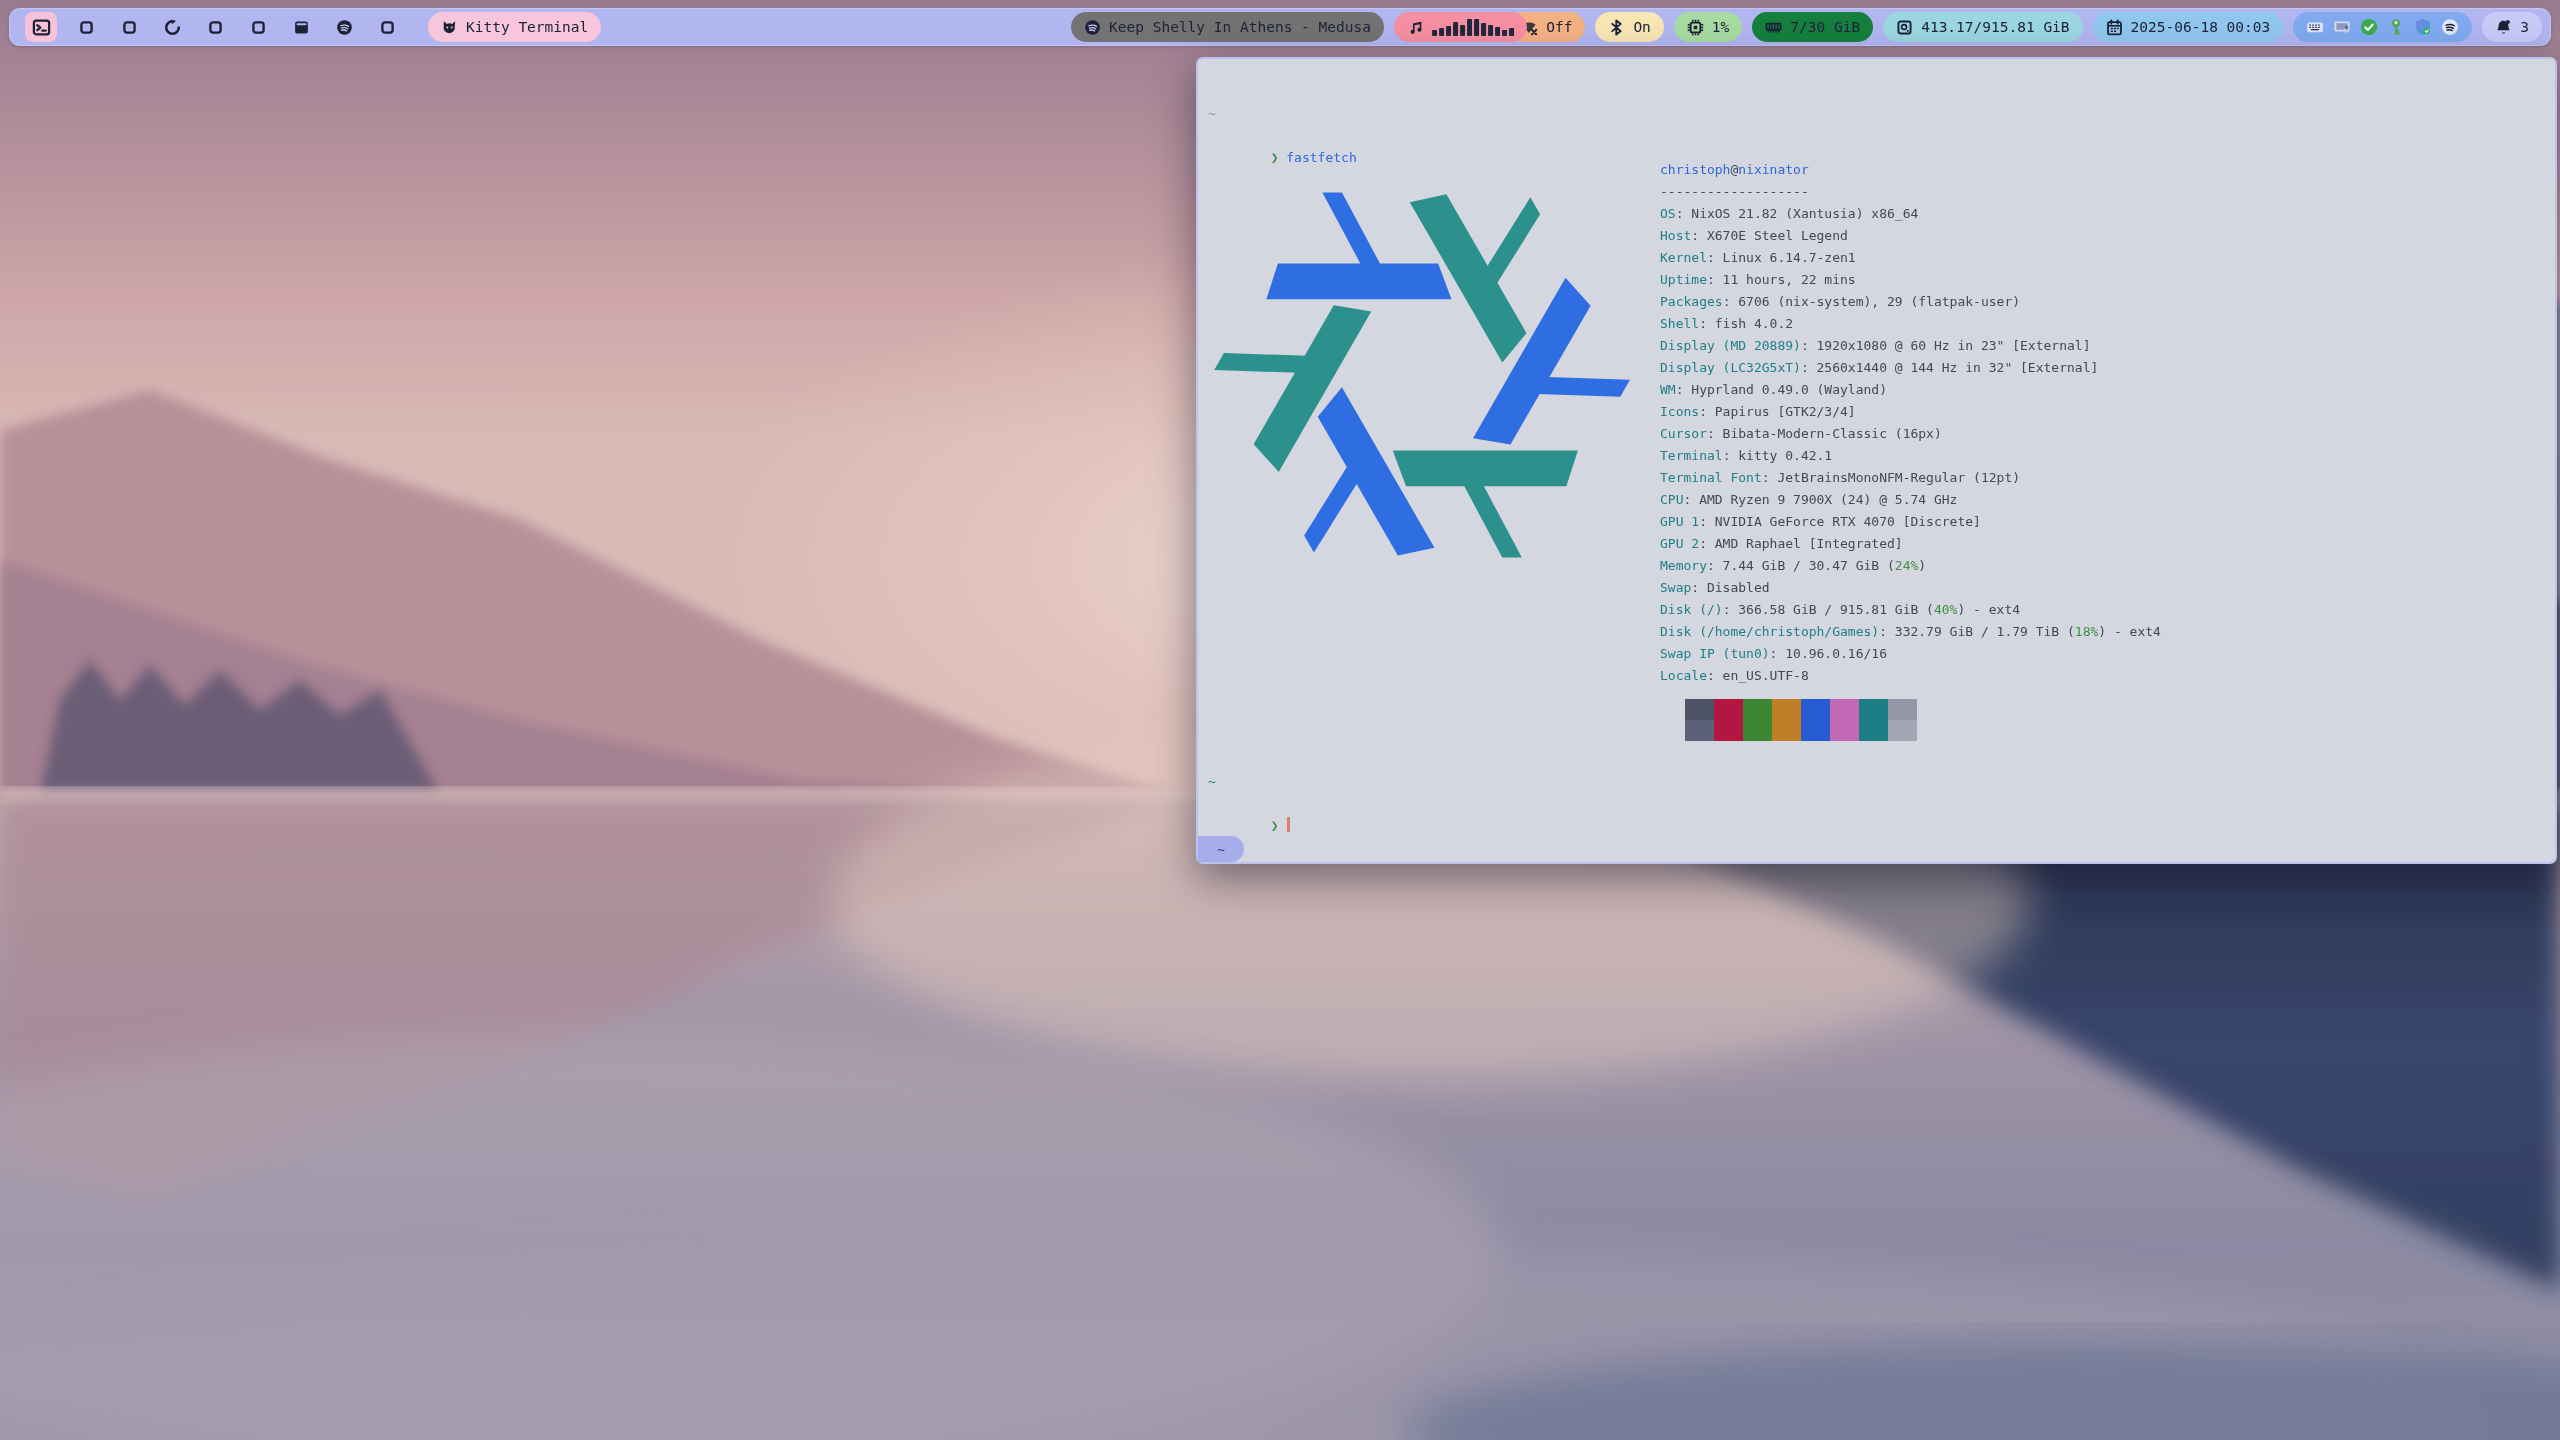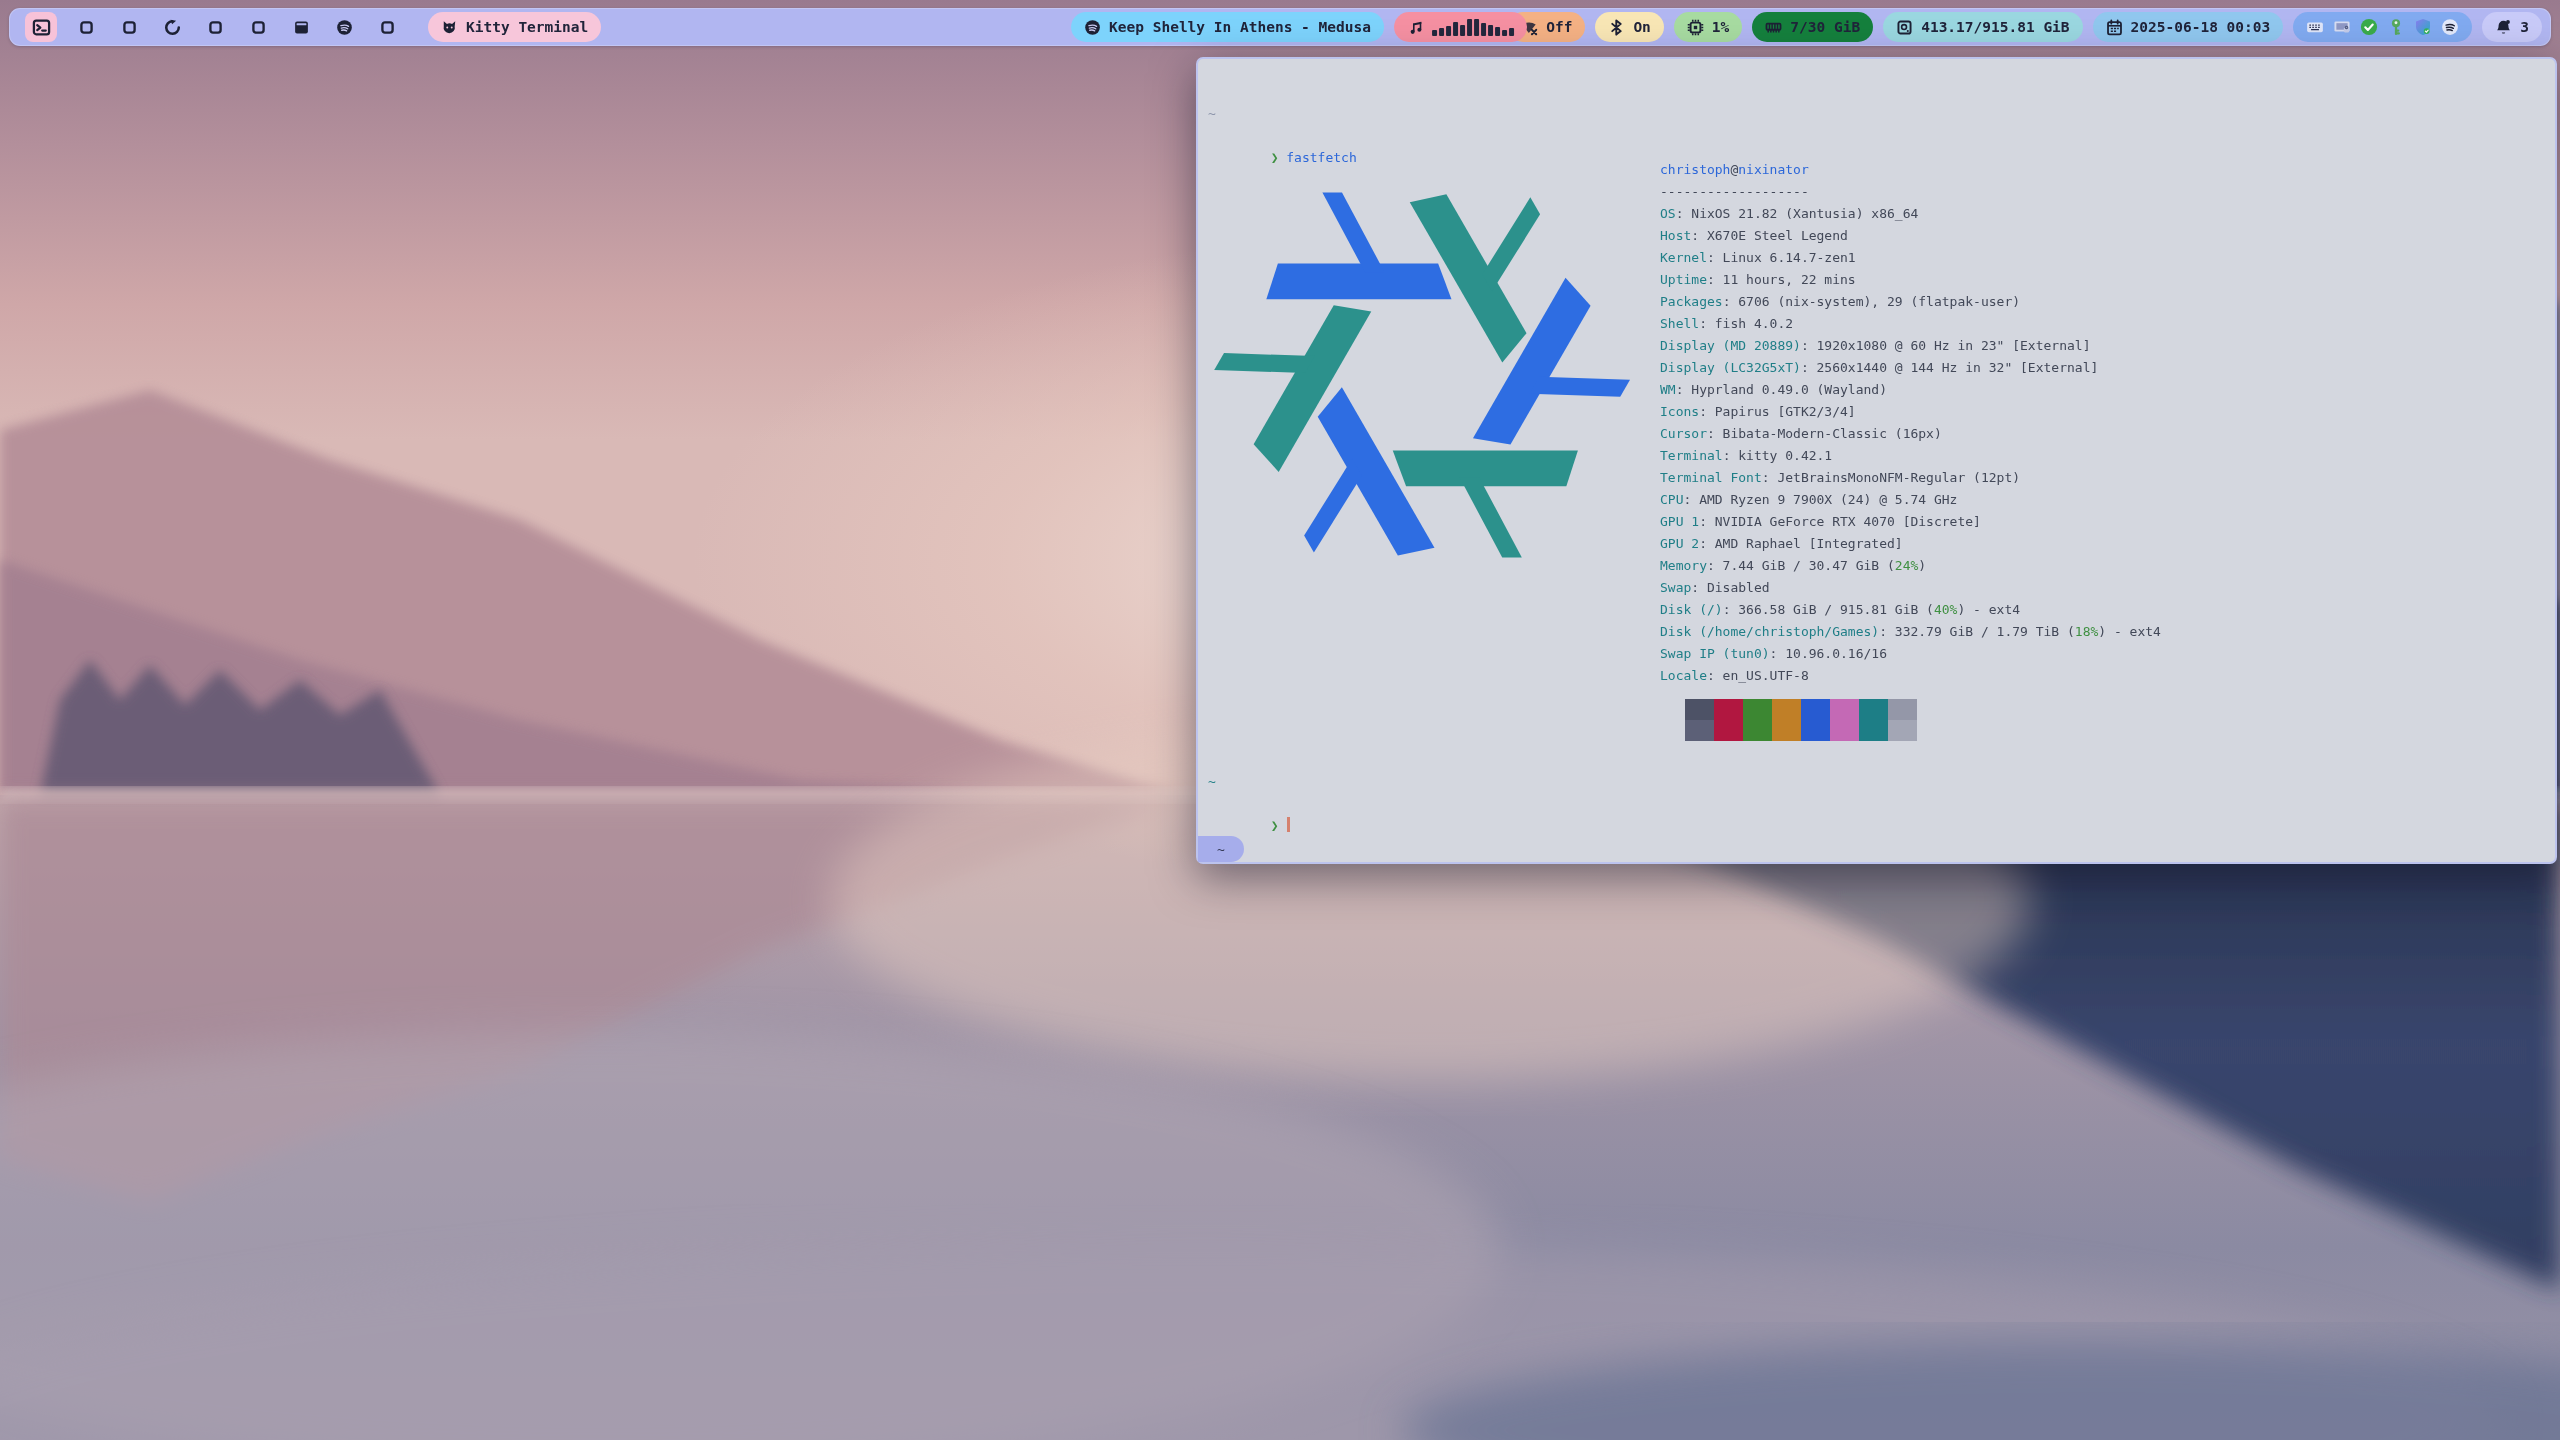--- a/index.html
+++ b/index.html
@@ -18,21 +18,21 @@
   .bar-left{display:flex;align-items:center;gap:15px;margin-left:16px;}
   .bar-center{position:absolute;left:50%;top:0;height:100%;display:flex;align-items:center;
     gap:10px;transform:translateX(calc(-50% + 19px));}
   .bar-right{display:flex;align-items:center;gap:10px;margin-left:auto;margin-right:9px;}
   .ws{width:28px;height:28px;display:flex;align-items:center;justify-content:center;
     border-radius:8px;cursor:pointer;}
   .ws svg{width:17px;height:17px;}
   .ws.active{background:#f7c2d8;width:32px;height:30px;}
   .ws.active svg{width:19px;height:19px;}
   .pill{height:30px;border-radius:15px;display:flex;align-items:center;gap:8px;
-    padding:0 13px;font-size:14.5px;font-weight:bold;white-space:nowrap;cursor:pointer;}
+    padding:0 13px;font-size:14.5px;font-weight:normal;white-space:nowrap;cursor:pointer;}
   .pill svg{width:17px;height:17px;flex:0 0 auto;}
   .viz{display:flex;align-items:flex-end;gap:2px;height:17px;}
   .viz div{width:5px;background:#23273d;border-radius:1px;}
   .tray{display:flex;align-items:center;gap:9px;}
   .tray svg{width:18px;height:18px;display:block;cursor:pointer;}
 
   
   .term{position:absolute;left:1196px;top:57px;width:1361px;height:807px;
     background:#d4d7df;border:2px solid #bcc3ee;border-radius:7px;box-sizing:border-box;
     box-shadow:0 14px 44px rgba(15,18,40,.5);
@@ -182,21 +182,21 @@
               <path d="M2.6 2.2 5.6 4.6a4.9 4.9 0 0 1 4.8 0l3-2.4-.5 4.6a5.3 5.3 0 1 1-10.3 0z" fill="#1d2135"></path>
               <circle cx="5.9" cy="8" r=".9" fill="#f7c6da"></circle>
               <circle cx="10.1" cy="8" r=".9" fill="#f7c6da"></circle>
             </svg>
           </span>
         <span>Kitty Terminal</span>
       </div>
     </div>
 
     <div class="bar-center">
-      <div class="pill" style="background:#7dd3fc;">
+      <div class="pill" style="background:#737373;">
         <span id="music-ic" style="display: flex;">
             <svg viewBox="0 0 16 16" style="width: 17px; height: 17px;">
               <circle cx="8" cy="8" r="6.9" fill="#1d2135"></circle>
               <path d="M4.6 6.3c2.7-.8 5.6-.5 7.2.6M5 8.5c2.2-.6 4.5-.3 6 .7M5.4 10.6c1.7-.4 3.4-.2 4.6.6" fill="none" stroke="#c9c9f0" stroke-width="1.25" stroke-linecap="round"></path>
             </svg>
           </span>
         <span>Keep Shelly In Athens - Medusa</span>
       </div>
       <div class="pill" style="background:#f590a2;">
         <span id="note-ic" style="display: flex;">

